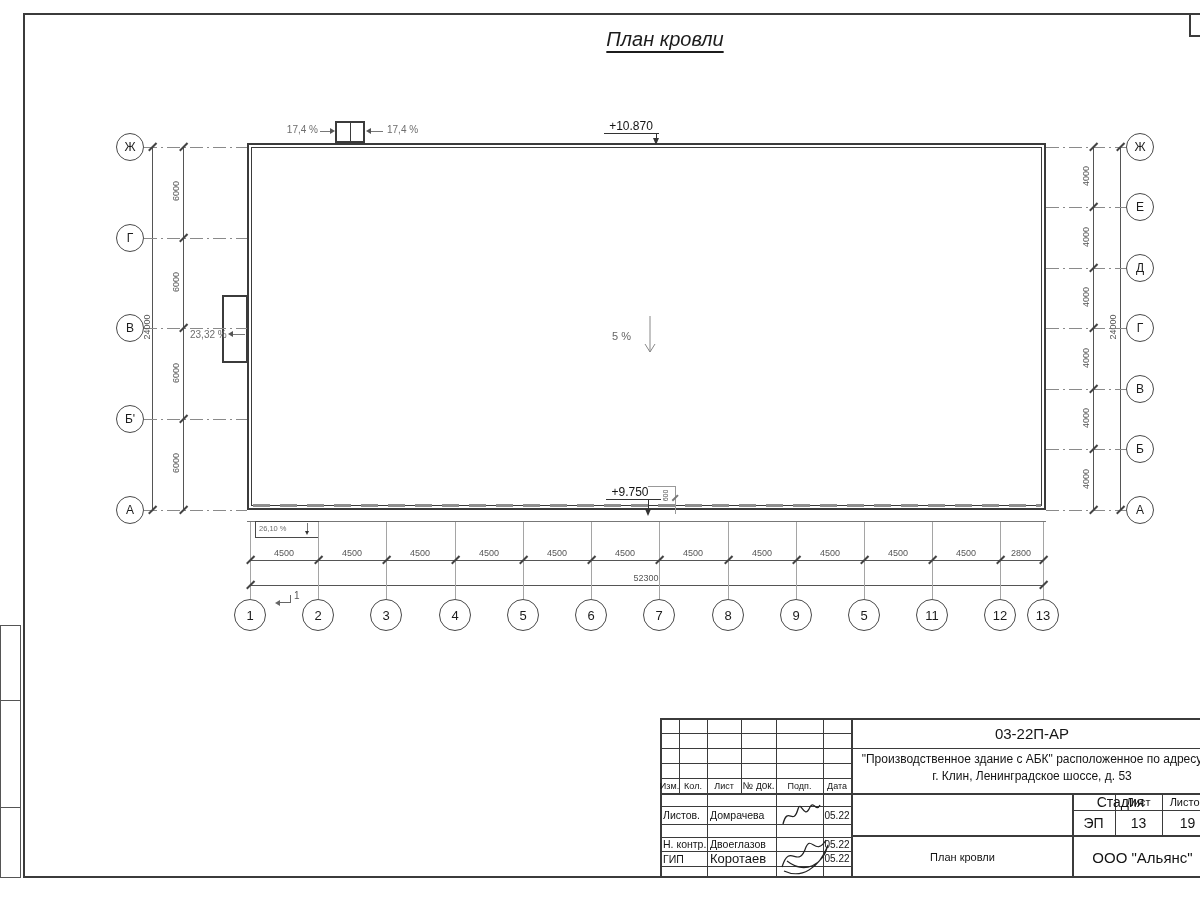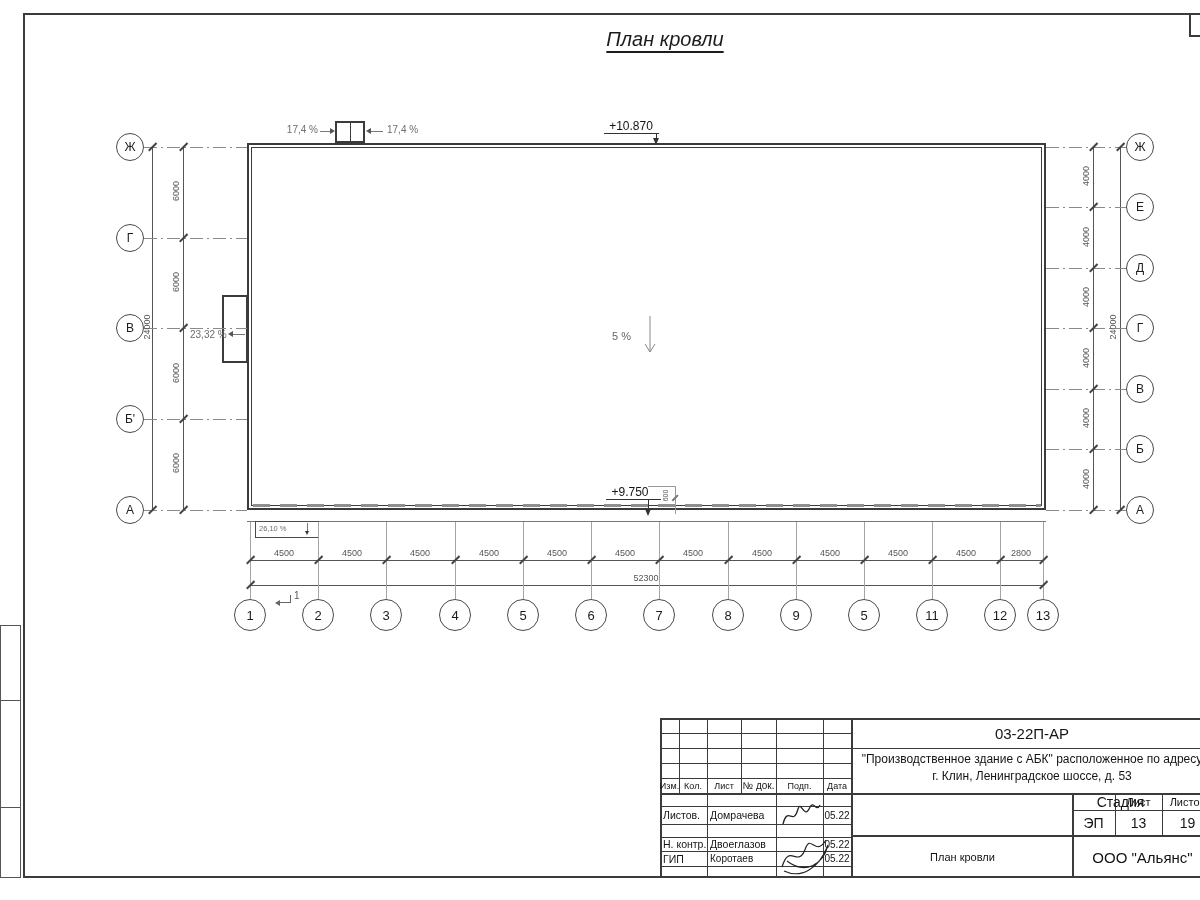--- a/index.html
+++ b/index.html
@@ -147,21 +147,21 @@
 
   <div class="tbtxt tbleft" style="left:663px;top:806px;width:44px;height:18px;font-size:10.5px;">Листов.</div>
   <div class="tbtxt tbleft" style="left:710px;top:806px;width:64px;height:18px;font-size:10.5px;">Домрачева</div>
   <div class="tbtxt" style="left:823px;top:806px;width:28px;height:18px;font-size:10px;">05.22</div>
 
   <div class="tbtxt tbleft" style="left:663px;top:837px;width:46px;height:14px;font-size:10.5px;">Н. контр.</div>
   <div class="tbtxt tbleft" style="left:710px;top:837px;width:64px;height:14px;font-size:10.5px;">Двоеглазов</div>
   <div class="tbtxt" style="left:823px;top:837px;width:28px;height:14px;font-size:10px;">05.22</div>
 
   <div class="tbtxt tbleft" style="left:663px;top:851px;width:44px;height:15px;font-size:10.5px;">ГИП</div>
-  <div class="tbtxt tbleft" style="left:710px;top:851px;width:64px;height:15px;font-size:10px;">Коротаев</div>
+  <div class="tbtxt tbleft" style="left:710px;top:851px;width:64px;height:15px;font-size:13px;">Коротаев</div>
   <div class="tbtxt" style="left:823px;top:851px;width:28px;height:15px;font-size:10px;">05.22</div>
 
   <div class="tbtxt" style="left:853px;top:837px;width:219px;height:40px;font-size:11px;">План кровли</div>
 
   <div class="tbtxt" style="left:1072px;top:793px;width:43px;height:17px;font-size:14px;margin-left:27px;">Стадия</div>
   <div class="tbtxt" style="left:1115px;top:793px;width:47px;height:17px;font-size:11px;">Лист</div>
   <div class="tbtxt" style="left:1162px;top:793px;width:51px;height:17px;font-size:11px;">Листов</div>
   <div class="tbtxt" style="left:1072px;top:810px;width:43px;height:25px;font-size:14px;">ЭП</div>
   <div class="tbtxt" style="left:1115px;top:810px;width:47px;height:25px;font-size:14px;">13</div>
   <div class="tbtxt" style="left:1162px;top:810px;width:51px;height:25px;font-size:14px;">19</div>

